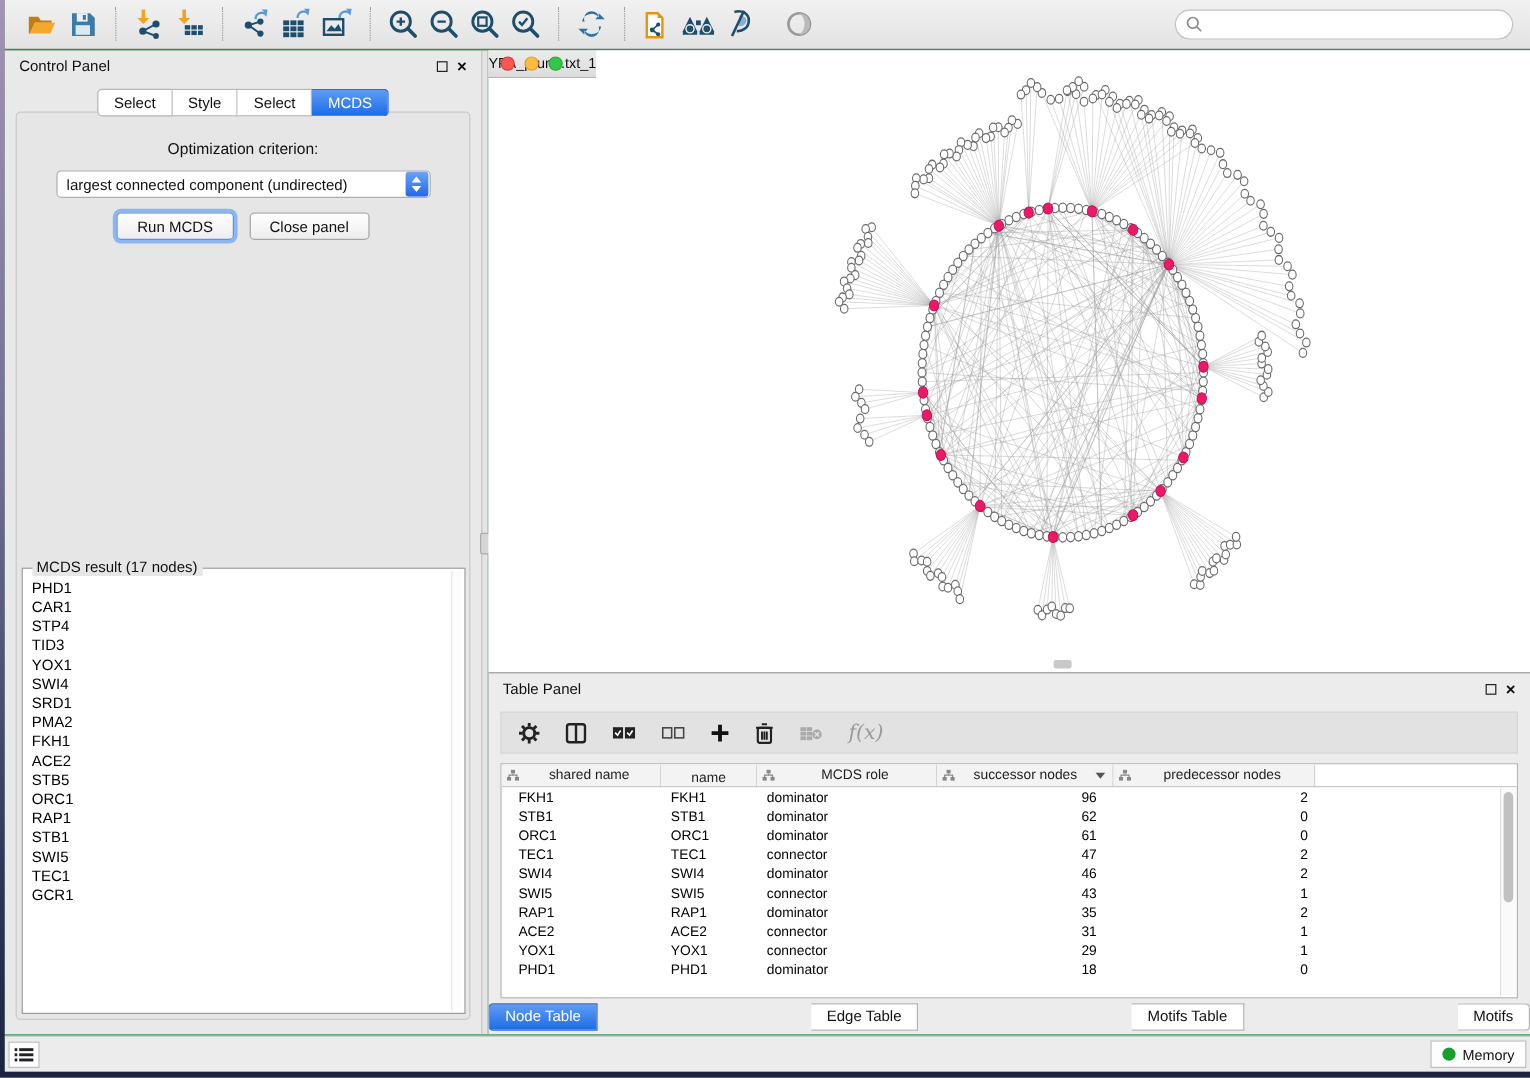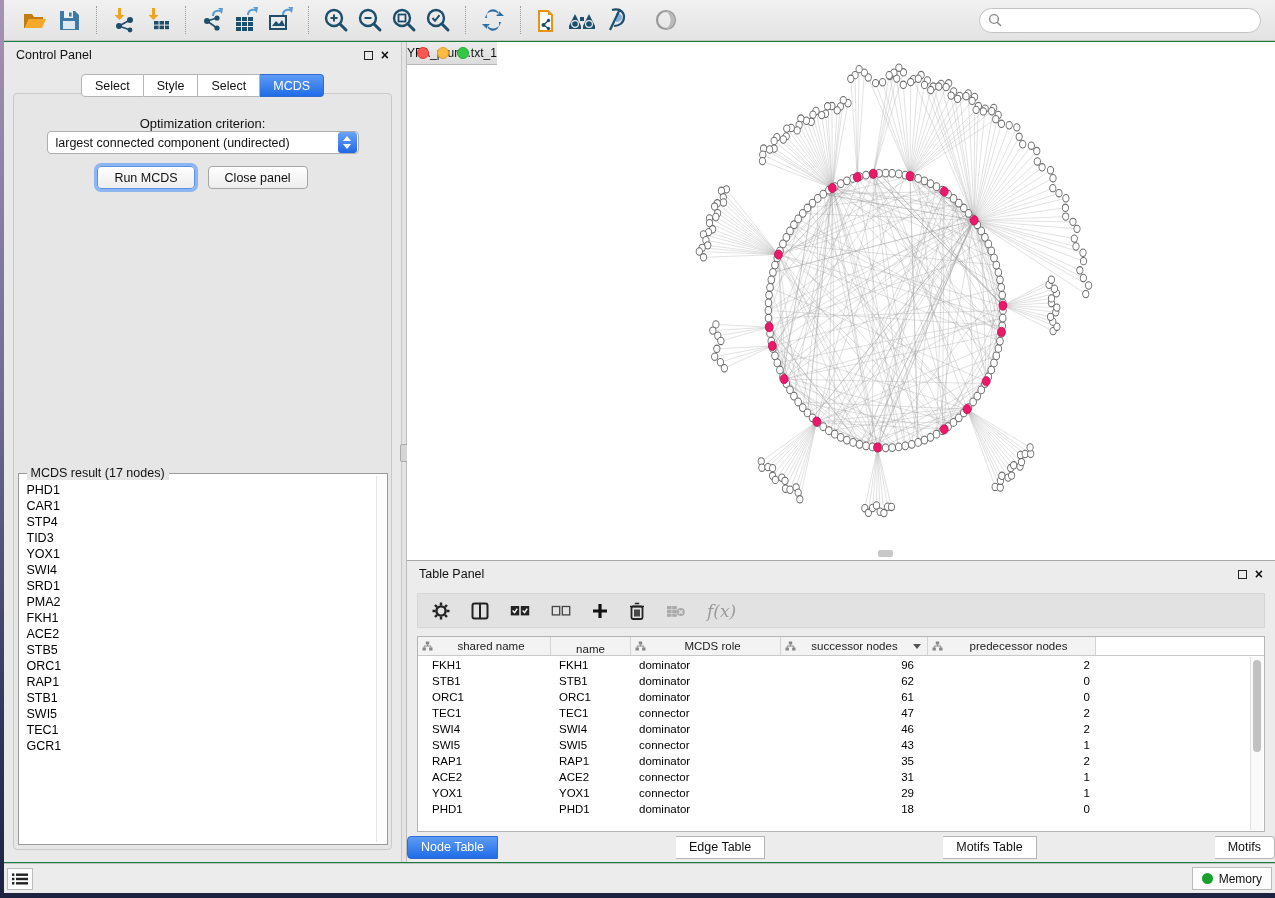--- a/index.html
+++ b/index.html
@@ -37,21 +37,21 @@
   .close-btn { font-size:14px; font-weight:bold; color:#111; line-height:10px; cursor:pointer; }
   .cp-tabs { display:flex; justify-content:center; position:relative; z-index:2; margin-top:6px; }
   .tab { height:23px; padding:0 13px; background:#fff; border:1px solid #b5b5b5; border-left:none;
     display:flex; align-items:center; font-size:12.5px; color:#111; cursor:pointer; }
   .tab:first-child { border-left:1px solid #b5b5b5; border-radius:4px 0 0 4px; }
   .tab:last-child { border-radius:0 4px 4px 0; }
   .tab.active { background:linear-gradient(#5e9cf5,#1f6ce8); color:#fff; border-color:#2f6bd0; }
   .cp-body { position:absolute; top:51px; bottom:12px; left:9px; right:9px;
     background:#e6e6e6; border:1px solid #c9c9c9; border-radius:4px; display:flex; flex-direction:column; align-items:center; }
   .opt-label { margin-top:22px; font-size:13px; color:#111; }
-  .dropdown { width:312px; height:23px; background:#fff; border:1px solid #adadad; border-radius:4px;
+  .dropdown { margin-top:11px; width:312px; height:23px; background:#fff; border:1px solid #adadad; border-radius:4px;
     display:flex; align-items:center; overflow:hidden; cursor:pointer; }
   .dropdown-text { flex:1; font-size:12.5px; padding-left:8px; color:#111; white-space:nowrap; }
   .stepper { width:19px; height:21px; margin:0 1px; border-radius:3px; background:linear-gradient(#6aa4f7,#2268e6);
     display:flex; flex-direction:column; align-items:center; justify-content:center; gap:3px; }
   .tri-up { width:0; height:0; border-left:4px solid transparent; border-right:4px solid transparent; border-bottom:5px solid #fff; }
   .tri-down { width:0; height:0; border-left:4px solid transparent; border-right:4px solid transparent; border-top:5px solid #fff; }
   .btn-row { margin-top:12px; display:flex; gap:13px; }
   .push-btn { height:23px; padding:0 16px; background:linear-gradient(#fff,#ededed); border:1px solid #a6a6a6;
     border-radius:4px; font-size:12.5px; color:#111; cursor:pointer; font-family:"Liberation Sans",sans-serif; }
   .push-btn.focused { box-shadow:0 0 0 3px rgba(110,165,245,.75); border-color:#5a92e8; }

